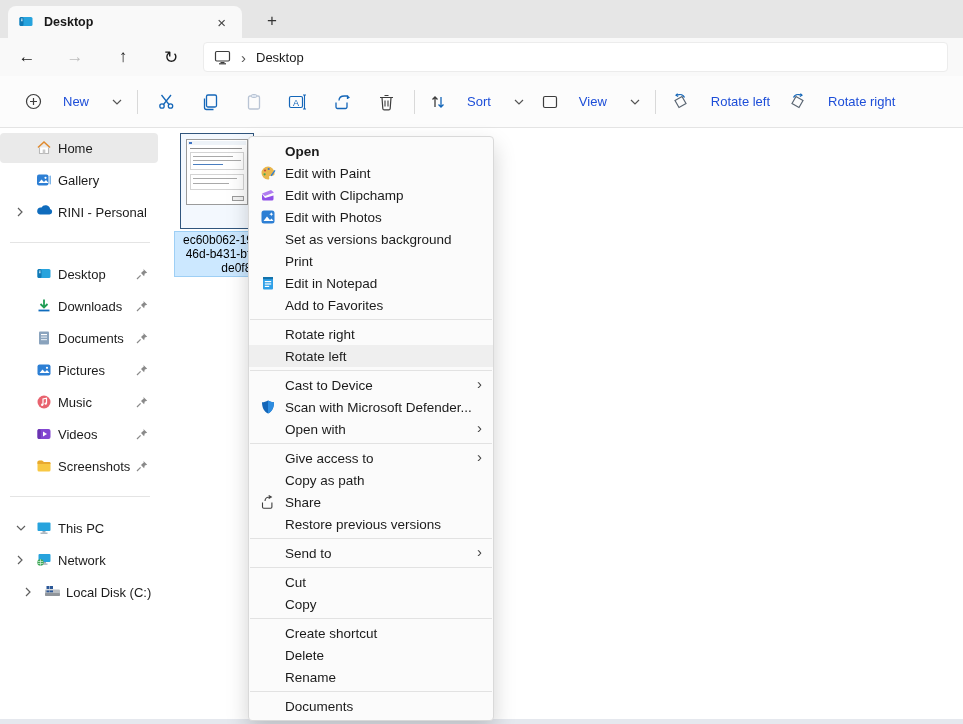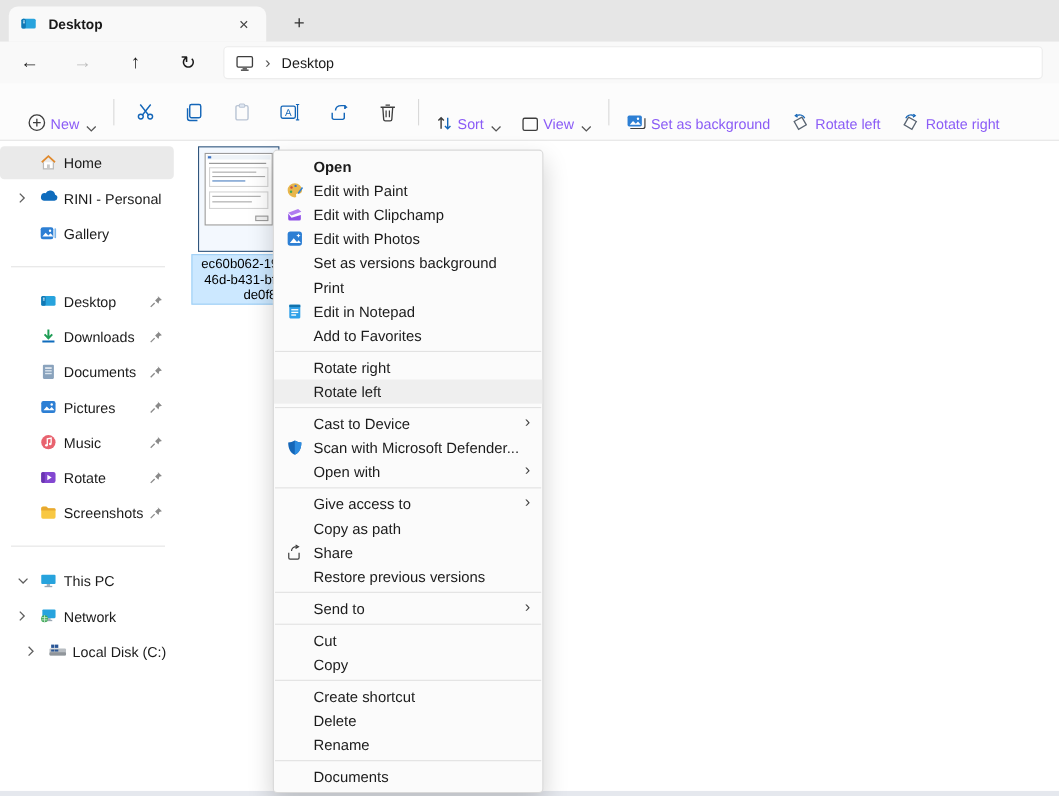--- a/index.html
+++ b/index.html
@@ -22,22 +22,22 @@
              justify-content:center; font-size:17px; color:#1a1a1a; }
   .nav-btn.disabled { color:#bdbdbd; }
   .addressbar { position:absolute; left:203px; right:15px; top:4px; height:30px; background:#fff;
                 border:1px solid #ececec; border-radius:4px; display:flex; align-items:center; padding:0 10px; }
   .crumb-chevron { font-size:15px; color:#555; margin:0 10px; }
   .crumb { font-size:13px; color:#1b1b1b; }
 
   
   .toolbar { position:absolute; top:76px; left:0; right:0; height:52px; background:#fcfcfc;
              border-bottom:1px solid #e4e4e4; display:flex; align-items:center; padding-left:16px; }
-  .tb-btn { display:flex; align-items:flex-end; gap:4px; height:36px; padding:0 9px; border-radius:4px;
-            font-size:13px; color:#8b5cf6; white-space:nowrap; }
+  .tb-btn { display:flex; align-items:center; gap:21px; height:36px; padding:0 9px; border-radius:4px;
+            font-size:13px; color:#1d4ed8; white-space:nowrap; }
   .tb-sep { width:1px; height:24px; background:#d9d9d9; margin:0 6px; }
   .caret { margin-left:2px; }
   .tb-icon-btn { width:44px; height:36px; display:flex; align-items:center; justify-content:center; }
 
   
   .sidebar { position:absolute; top:129px; left:0; width:162px; bottom:28px; background:#fff; padding-top:4px; }
   .side-item { position:relative; height:30px; margin:0 4px 2px 0; display:flex; align-items:center;
                border-radius:4px; }
   .side-item.selected { background:#eaeaea; }
   .side-chevron { position:absolute; left:16px; width:12px; text-align:center; color:#5f5f5f; }
@@ -203,31 +203,20 @@
       <span class="caret">
         <svg width="10" height="6" viewBox="0 0 10 6">
             <path d="M1 1l4 4 4-4" fill="none" stroke="#555" stroke-width="1.2"></path>
           </svg>
       </span>
     </div>
     <div class="tb-sep"></div>
     <div class="tb-btn">
       <span>
         <svg width="19" height="17" viewBox="0 0 19 17">
-            <rect x="1.5" y="2" width="13" height="10" rx="1.5" fill="#2d7fd4"></rect>
-            <path d="M3.5 10.5l3-3.5 2.5 2.5 2-2 2.5 3z" fill="#fff"></path>
-            <circle cx="11" cy="5" r="1.1" fill="#fff"></circle>
-            <path d="M4 13.8h11.5a1.8 1.8 0 0 0 1.8-1.8V4.5" fill="none" stroke="#3d3d3d" stroke-width="1.1"></path>
-          </svg>
-      </span>
-      <span>Set as background</span>
-    </div>
-    <div class="tb-btn">
-      <span>
-        <svg width="19" height="17" viewBox="0 0 19 17">
             <path d="M4 7.5l7-4 4 7-7 4z" fill="none" stroke="#5a6572" stroke-width="1.2"></path>
             <path d="M13.5 4.5c-1-2.5-4-3.5-6.8-2.6M6.7 0.8l-1.6 1.4 2 1.3" fill="none" stroke="#1466b8" stroke-width="1.3"></path>
           </svg>
       </span>
       <span>Rotate left</span>
     </div>
     <div class="tb-btn">
       <span>
         <svg width="19" height="17" viewBox="0 0 19 17">
             <path d="M15 7.5l-7-4-4 7 7 4z" fill="none" stroke="#5a6572" stroke-width="1.2"></path>
@@ -245,43 +234,43 @@
         <svg width="16" height="16" viewBox="0 0 16 16">
             <path d="M2 7.5L8 2l6 5.5" fill="none" stroke="#e08a2e" stroke-width="1.6"></path>
             <path d="M3.5 7.5v6h9v-6" fill="#fff" stroke="#b9b9b9" stroke-width="1.1"></path>
             <rect x="6.7" y="9.5" width="2.6" height="4" fill="#c8c8c8"></rect>
           </svg>
       </span>
       <span class="side-label">Home</span>
     </div>
 
     <div class="side-item">
-      <span class="side-chevron">
-        <svg width="8" height="10" viewBox="0 0 8 10">
-            <path d="M2 1l4 4-4 4" fill="none" stroke="#5f5f5f" stroke-width="1.2"></path>
-          </svg>
-      </span>
-      <span class="side-icon">
-        <svg width="17" height="12" viewBox="0 0 17 12">
-            <path d="M4 10.5h9.5a2.8 2.8 0 0 0 .6-5.5A4.6 4.6 0 0 0 5.5 3.6 3.4 3.4 0 0 0 4 10.5z" fill="#0f6cbd"></path>
-          </svg>
-      </span>
-      <span class="side-label">RINI - Personal</span>
-    </div>
-
-    <div class="side-item">
       <span class="side-icon">
         <svg width="16" height="16" viewBox="0 0 16 16">
             <rect x="1" y="2.5" width="11.5" height="11" rx="2" fill="#2d7fd4"></rect>
             <path d="M2.5 11l3-3.5 2.5 2.5 2-2 2.5 3z" fill="#fff"></path>
             <circle cx="9.5" cy="5.8" r="1.1" fill="#fff"></circle>
             <rect x="13.5" y="3.5" width="1.5" height="9" rx="0.7" fill="#7db4e8"></rect>
           </svg>
       </span>
       <span class="side-label">Gallery</span>
+    </div>
+
+    <div class="side-item">
+      <span class="side-chevron">
+        <svg width="8" height="10" viewBox="0 0 8 10">
+            <path d="M2 1l4 4-4 4" fill="none" stroke="#5f5f5f" stroke-width="1.2"></path>
+          </svg>
+      </span>
+      <span class="side-icon">
+        <svg width="17" height="12" viewBox="0 0 17 12">
+            <path d="M4 10.5h9.5a2.8 2.8 0 0 0 .6-5.5A4.6 4.6 0 0 0 5.5 3.6 3.4 3.4 0 0 0 4 10.5z" fill="#0f6cbd"></path>
+          </svg>
+      </span>
+      <span class="side-label">RINI - Personal</span>
     </div>
 
     <div class="side-sep"></div>
 
     <div class="side-item">
       <span class="side-icon">
         <svg width="16" height="16" viewBox="0 0 16 16">
             <rect x="1.5" y="3" width="13" height="9" rx="1.5" fill="#27a3dd"></rect>
             <rect x="1.5" y="3" width="4" height="9" rx="1.5" fill="#1179b5"></rect>
             <rect x="3" y="4.6" width="1.6" height="1" fill="#d7f0fb"></rect>
@@ -367,21 +356,21 @@
     </div>
 
     <div class="side-item">
       <span class="side-icon">
         <svg width="16" height="16" viewBox="0 0 16 16">
             <rect x="1.5" y="3" width="13" height="10" rx="2" fill="#8347d1"></rect>
             <rect x="1.5" y="3" width="3.2" height="10" rx="1.5" fill="#6a35b0"></rect>
             <path d="M7 5.5l4 2.5-4 2.5z" fill="#fff"></path>
           </svg>
       </span>
-      <span class="side-label">Rotate</span>
+      <span class="side-label">Videos</span>
       <span class="side-pin">
         <svg width="12" height="12" viewBox="0 0 12 12">
             <path d="M7.2.8l4 4-2.4.7-.7 2.7L5 5.1 7.9 2.2z" fill="#8a8a8a"></path>
             <path d="M4.6 7.4L1 11" stroke="#8a8a8a" stroke-width="1.2"></path>
           </svg>
       </span>
     </div>
 
     <div class="side-item">
       <span class="side-icon">

